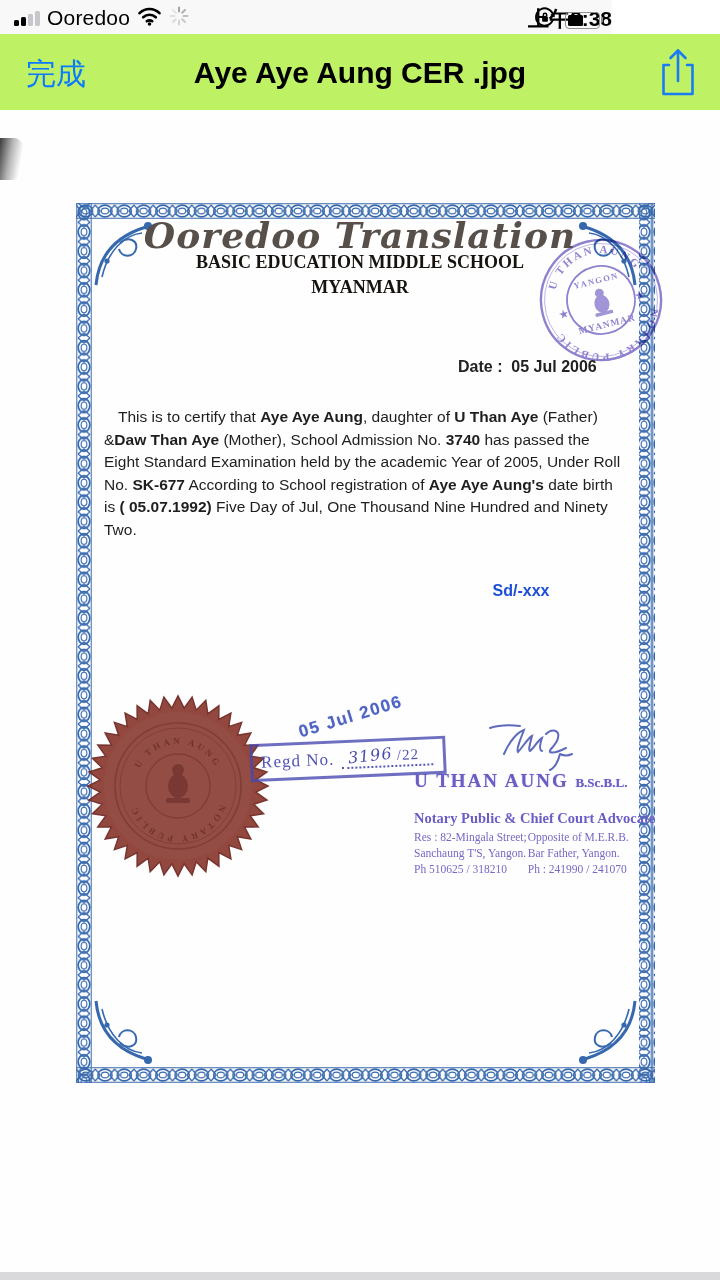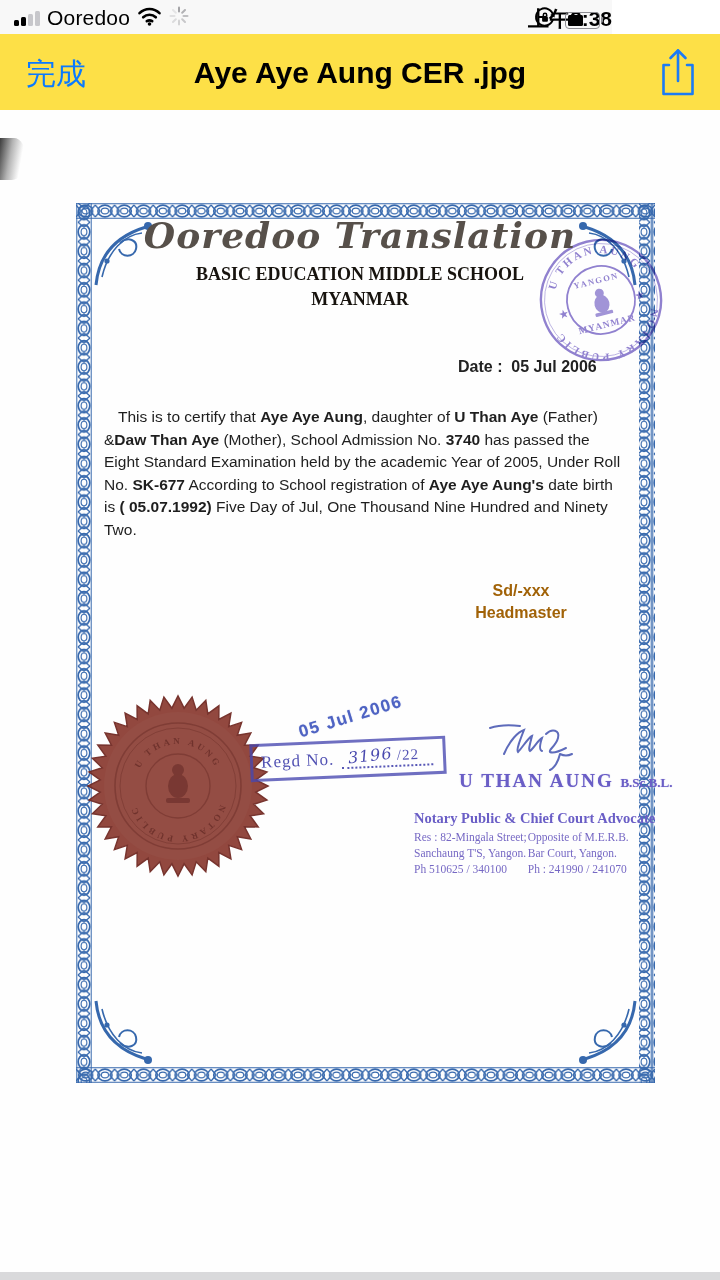--- a/index.html
+++ b/index.html
@@ -13,66 +13,66 @@
   .sigbars i{display:block;width:5px;border-radius:1.5px;}
   .carrier{font-size:21px;color:#000;letter-spacing:.2px;}
   .sb-center{position:absolute;left:0;right:0;top:5px;text-align:right;font-size:21px;
              font-weight:600;color:#000;}
   .sb-right{position:absolute;right:12px;top:6px;display:flex;align-items:center;gap:8px;}
   .battery{position:relative;width:33px;height:15px;border:1px solid #8d8d92;border-radius:4px;}
   .battery .fill{position:absolute;left:2px;top:2px;bottom:2px;width:15px;background:#000;border-radius:1.5px;}
   .battery .nub{position:absolute;right:-4px;top:4px;width:2.5px;height:6px;background:#8d8d92;
                 border-radius:0 2px 2px 0;}
   
-  .navbar{position:absolute;top:34px;left:0;width:720px;height:76px;background:#fde047;
+  .navbar{position:absolute;top:34px;left:0;width:720px;height:76px;background:#bef264;
           border-bottom:1px solid #bdbcc2;}
   .done-btn{position:absolute;left:26px;top:20px;font-size:30px;color:#0a7aff;background:none;
             border:none;padding:0;font-family:"Liberation Sans",sans-serif;}
   .nav-title{position:absolute;left:120px;right:120px;top:22px;text-align:center;font-size:30px;
              font-weight:700;color:#000;white-space:nowrap;overflow:hidden;}
   .share-btn{position:absolute;right:18px;top:8px;background:none;border:none;padding:0;}
   
   .page{position:absolute;top:110px;left:0;width:720px;height:1170px;background:#fefefe;}
   .smudge{position:absolute;left:0;top:28px;width:26px;height:42px;
           background:linear-gradient(100deg,#3c3c3c 0%,rgba(90,90,90,.45) 40%,rgba(120,120,120,0) 75%);
           border-radius:0 60% 70% 0;}
   .frame{position:absolute;left:76px;top:93px;}
   .bottomstrip{position:absolute;left:0;bottom:0;width:720px;height:8px;background:#d9d9db;}
   
   .script-title{position:absolute;left:70px;top:104px;width:580px;text-align:center;
     font-family:"DejaVu Serif",serif;font-style:italic;font-weight:700;font-size:36px;
     color:#57504a;letter-spacing:1px;}
-  .school{position:absolute;left:70px;top:152px;width:580px;text-align:center;
+  .school{position:absolute;left:70px;top:140px;width:580px;text-align:center;
     font-family:"Liberation Serif",serif;font-weight:700;color:#17130e;}
   .school div{white-space:pre;line-height:25px;font-size:18px;}
   .dateline{position:absolute;left:458px;top:248px;font-size:16px;font-weight:600;color:#222;
     white-space:pre;}
   .bodytext{position:absolute;left:104px;top:296px;width:524px;font-size:15.5px;line-height:22.5px;
     color:#1e1e1e;text-indent:14px;}
   .signblock{position:absolute;left:428px;top:470px;width:186px;text-align:center;font-size:16px;
-    font-weight:600;color:#a16207;line-height:22px;}
+    font-weight:600;color:#1d4ed8;line-height:22px;}
   .authline{position:absolute;left:300px;top:565px;font-size:15.5px;color:#16161a;word-spacing:5px;}
   
   .round-stamp{position:absolute;left:536px;top:124px;opacity:.85;mix-blend-mode:multiply;}
   .seal{position:absolute;left:86px;top:584px;}
   .date-stamp{position:absolute;left:297px;top:597px;transform:rotate(-17deg);
     font-size:17px;font-weight:700;color:#3c53bd;letter-spacing:1.5px;opacity:.9;
     text-shadow:0 0 1px rgba(60,83,189,.5);}
   .regd-stamp{position:absolute;left:250px;top:630px;transform:rotate(-2.5deg);
     border:3px solid rgba(72,72,176,.85);padding:4px 10px 6px 8px;display:flex;align-items:flex-end;
     gap:8px;color:#4444ad;opacity:.92;}
   .regd-label{font-family:"Liberation Serif",serif;font-size:17px;letter-spacing:1px;}
   .regd-num-wrap{border-bottom:2px dotted #4949b0;padding:0 14px 1px 6px;display:flex;align-items:flex-end;gap:4px;}
   .regd-num{font-family:"DejaVu Serif",serif;font-style:italic;font-size:16px;color:#3a3aa8;
     transform:rotate(-4deg);letter-spacing:1px;}
   .signature{position:absolute;left:476px;top:600px;}
   .notary{position:absolute;left:414px;top:660px;width:256px;color:#6a5ec6;
     font-family:"Liberation Serif",serif;filter:blur(.2px);}
   .notary-name{font-size:19px;letter-spacing:2px;font-weight:700;white-space:nowrap;
-    text-shadow:0 0 1px rgba(106,94,198,.55);margin-left:45px;}
+    text-shadow:0 0 1px rgba(106,94,198,.55);}
   .notary-name .degree{font-size:13px;letter-spacing:0;}
   .notary-title{font-size:14.5px;font-weight:700;margin-top:18px;white-space:nowrap;}
   .notary-cols{display:flex;gap:1px;margin-top:2px;color:#7668c4;}
   .notary-cols .col{font-size:11.5px;line-height:16px;white-space:nowrap;}
 </style>
 </head>
 <body>
 
 <div class="screen">
 
@@ -210,21 +210,20 @@
 
     <div class="script-title">Ooredoo Translation</div>
     <div class="school">
       <div>BASIC EDUCATION MIDDLE SCHOOL</div>
       <div>MYANMAR</div>
     </div>
     <div class="dateline">Date :  05 Jul 2006</div>
     <div class="bodytext"><span>This is to certify that </span><span style="font-weight: 700;">Aye Aye Aung</span><span>, daughter of </span><span style="font-weight: 700;">U Than Aye</span><span> (Father) &amp;</span><span style="font-weight: 700;">Daw Than Aye</span><span> (Mother), School Admission No. </span><span style="font-weight: 700;">3740</span><span> has passed the Eight Standard Examination held by the academic Year of 2005, Under Roll No. </span><span style="font-weight: 700;">SK-677</span><span> According to School registration of </span><span style="font-weight: 700;">Aye Aye Aung's</span><span> date birth is </span><span style="font-weight: 700;">( 05.07.1992)</span><span> Five Day of Jul, One Thousand Nine Hundred and Ninety Two.</span></div>
     <div class="signblock">
       <div>Sd/-xxx</div>
-      <div>Headmaster</div>
     </div>
 
     <svg class="seal" width="184" height="184" viewBox="0 0 184 184">
       <defs>
         <path id="sealTop" d="M50,92 A42,42 0 0 1 134,92"></path>
         <path id="sealBot" d="M136,98 A44,44 0 0 1 48,98"></path>
       </defs>
       <g opacity=".93">
         <polygon fill="#8a3b31" stroke="#6e251f" stroke-width="1.5" points="182.0,92.0 169.8,98.1 180.9,106.1 167.8,110.2 177.6,119.8 164.1,121.8 172.2,132.9 158.5,132.8 164.8,144.9 151.3,142.7 155.6,155.6 142.7,151.3 144.9,164.8 132.8,158.5 132.9,172.2 121.8,164.1 119.8,177.6 110.2,167.8 106.1,180.9 98.1,169.8 92.0,182.0 85.9,169.8 77.9,180.9 73.8,167.8 64.2,177.6 62.2,164.1 51.1,172.2 51.2,158.5 39.1,164.8 41.3,151.3 28.4,155.6 32.7,142.7 19.2,144.9 25.5,132.8 11.8,132.9 19.9,121.8 6.4,119.8 16.2,110.2 3.1,106.1 14.2,98.1 2.0,92.0 14.2,85.9 3.1,77.9 16.2,73.8 6.4,64.2 19.9,62.2 11.8,51.1 25.5,51.2 19.2,39.1 32.7,41.3 28.4,28.4 41.3,32.7 39.1,19.2 51.2,25.5 51.1,11.8 62.2,19.9 64.2,6.4 73.8,16.2 77.9,3.1 85.9,14.2 92.0,2.0 98.1,14.2 106.1,3.1 110.2,16.2 119.8,6.4 121.8,19.9 132.9,11.8 132.8,25.5 144.9,19.2 142.7,32.7 155.6,28.4 151.3,41.3 164.8,39.1 158.5,51.2 172.2,51.1 164.1,62.2 177.6,64.2 167.8,73.8 180.9,77.9 169.8,85.9"></polygon>
         <circle cx="92" cy="92" r="74" fill="#8d4036"></circle>
@@ -269,25 +268,25 @@
     <div class="notary">
       <div class="notary-name">
         <span>U THAN AUNG</span>
         <span class="degree">B.Sc.B.L.</span>
       </div>
       <div class="notary-title">Notary Public &amp; Chief Court Advocate</div>
       <div class="notary-cols">
         <div class="col">
           <div>Res : 82-Mingala Street;</div>
           <div>Sanchaung T'S, Yangon.</div>
-          <div>Ph   510625 / 340100</div>
+          <div>Ph   510625 / 318210</div>
         </div>
         <div class="col">
           <div>Opposite of M.E.R.B.</div>
-          <div>Bar Court, Yangon.</div>
+          <div>Bar Father, Yangon.</div>
           <div>Ph : 241990 / 241070</div>
         </div>
       </div>
     </div>
   </div>
 
   <div class="bottomstrip"></div>
 </div>
 
 </body></html>

